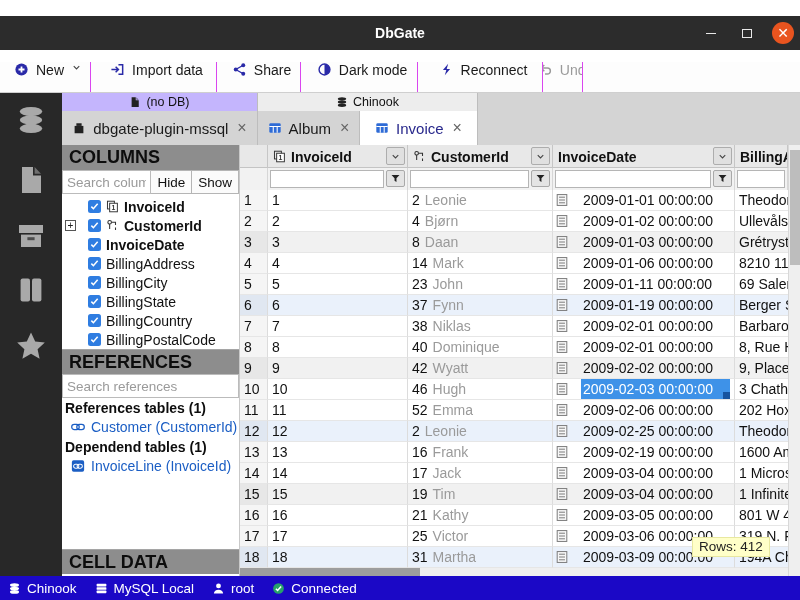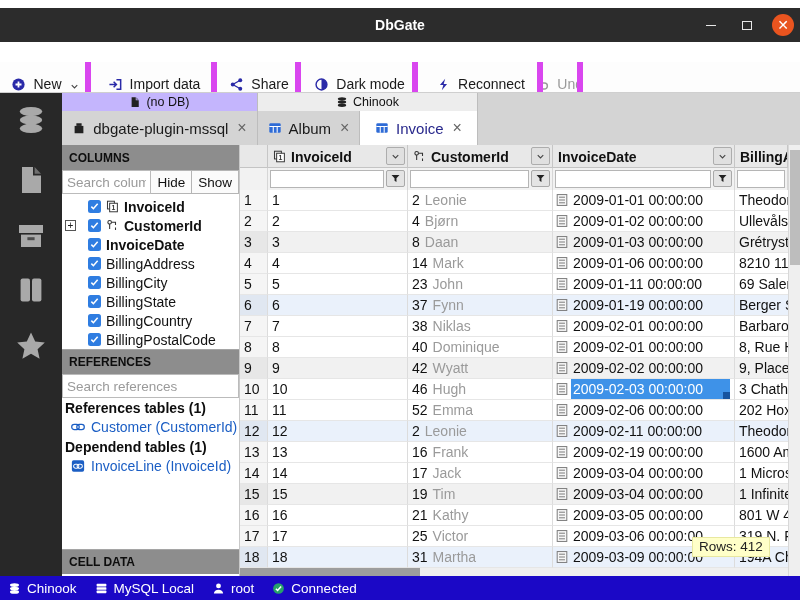--- a/index.html
+++ b/index.html
@@ -1,56 +1,56 @@
 <!DOCTYPE html>
 <html><head>
 <meta charset="utf-8">
 <style>
   * { margin:0; padding:0; box-sizing:border-box; }
   html,body { width:800px; height:600px; overflow:hidden; }
   body { font-family:"Liberation Sans","DejaVu Sans",sans-serif; font-size:14px; color:#111; }
   .app { position:relative; width:800px; height:600px; background:#fff; overflow:hidden; }
 
   
-  .titlebar { position:absolute; left:0; top:8px; width:800px; height:34px; background:#2c2c2c; display:flex; align-items:center; }
+  .titlebar { position:absolute; left:0; top:16px; width:800px; height:34px; background:#2c2c2c; display:flex; align-items:center; }
   .titlebar .title { position:absolute; left:0; right:0; text-align:center; color:#fff; font-weight:bold; font-size:14px; }
   .win-controls { position:absolute; right:6px; top:0; height:34px; display:flex; align-items:center; gap:14px; }
   .win-btn { width:22px; height:22px; display:flex; align-items:center; justify-content:center; color:#e8e8e8; font-size:13px; }
   .win-min { width:10px; height:0; border-bottom:1.5px solid #e8e8e8; }
   .win-max { width:10px; height:9px; border:1.5px solid #e8e8e8; }
   .win-close { width:22px; height:22px; border-radius:50%; background:#e9541f; color:#fff; display:flex; align-items:center; justify-content:center; font-size:14px; line-height:1; }
 
   
   .menubar { position:absolute; left:15px; top:34px; width:800px; height:28px; background:#fdfdfd; display:flex; align-items:center; gap:17px; border-bottom:1px solid #e9e9e9;margin-top:38px; }
   .menu-item { font-size:14.5px; color:#1a1a1a; }
 
   
   .toolbar { position:absolute; left:0; top:62px; width:800px; height:31px; background:#fdfdfd; display:flex; border-bottom:1px solid #cfcfcf; }
-  .tb-btn { height:100%; display:flex; align-items:flex-end; justify-content:center; gap:7px; border-right:6px solid #d946ef; white-space:nowrap; overflow:hidden; flex:0 0 auto;padding-left:6px; }
+  .tb-btn { height:100%; display:flex; align-items:flex-start; justify-content:center; gap:7px; border-right:1px solid #d946ef; white-space:nowrap; overflow:hidden; flex:0 0 auto;padding-left:6px; }
   .tb-btn .tb-label { font-size:14px; color:#1a1a1a; }
   .tb-btn.disabled .tb-label { color:#9a9a9a; }
   .icon { display:inline-flex; align-items:center; justify-content:center; }
   .icon svg { display:block; }
 
   
   .sidebar { position:absolute; left:0; top:93px; width:62px; height:483px; background:#282828; }
   .side-icon { position:absolute; left:14px; width:34px; height:34px; display:flex; align-items:center; justify-content:center; }
 
   
   .tabstrip { position:absolute; left:62px; top:93px; width:738px; height:52px; background:#d4d4d4; }
   .tabgroups { position:absolute; left:0; top:0; height:18px; width:738px; display:flex; }
   .tabgroup { height:18px; display:flex; align-items:center; justify-content:center; gap:5px; font-size:12.5px; color:#111; border-right:1px solid #bdbdbd; flex:0 0 auto; }
   .tabsrow { position:absolute; left:0; top:18px; height:34px; width:738px; display:flex; }
   .tab { height:34px; display:flex; align-items:center; justify-content:center; gap:7px; font-size:15px; color:#1a1a1a; border-right:1px solid #bdbdbd; flex:0 0 auto; white-space:nowrap; overflow:hidden; }
   .tab.active { background:#fff; color:#28288c; }
   .tab .tab-close { color:#666; font-size:16px; margin-left:2px; }
 
   
   .leftpanel { position:absolute; left:62px; top:145px; width:178px; height:431px; background:#fff; overflow:hidden; border-right:1px solid #c9c9c9; }
-  .panel-header { height:25px; background:#8d8d8d; color:#0d0d0d; font-weight:bold; font-size:12px; display:flex; align-items:center; padding-left:7px; border-top:1px solid #a5a5a5; }
+  .panel-header { height:25px; background:#8d8d8d; color:#0d0d0d; font-weight:bold; font-size:18px; display:flex; align-items:center; padding-left:7px; border-top:1px solid #a5a5a5; }
   .search-row { display:flex; height:24px; align-items:stretch; }
   .search-input { flex:1; min-width:0; border:1px solid #bbb; font-size:13.5px; padding:0 4px; color:#333; font-family:inherit; }
   .search-input::placeholder { color:#9a9a9a; }
   .mini-btn { flex:0 0 auto; padding:0 6px; background:#fbfbfb; border:1px solid #b5b5b5; border-left:none; font-size:13.5px; display:flex; align-items:center; color:#111; }
   .col-list { position:relative; padding-top:3px; }
   .col-row { height:19px; display:flex; align-items:center; padding-left:26px; position:relative; gap:5px; }
   .col-row .lbl { font-size:14px; white-space:nowrap; }
   .col-row.bold .lbl { font-weight:bold; }
   .expander { position:absolute; left:3px; top:4px; width:11px; height:11px; border:1px solid #555; background:#fff; display:flex; align-items:center; justify-content:center; font-size:10px; line-height:1; color:#222; }
   .checkbox { width:13px; height:13px; border-radius:2.5px; background:#2f7de1; flex:0 0 auto; display:flex; align-items:center; justify-content:center; }
@@ -68,21 +68,21 @@
   .fl-input { position:absolute; left:2px; top:2px; right:23px; bottom:2px; border:1px solid #b5b5b5; font-size:13px; padding:0 3px; font-family:inherit; }
   .fl-input.noicon { right:2px; }
   .fl-funnel { position:absolute; right:2px; top:2px; width:19px; height:17px; background:#e4e4e4; border:1px solid #a9a9a9; border-radius:2px; display:flex; align-items:center; justify-content:center; }
   .grid-rows { position:absolute; left:0; top:45px; width:548px; height:378px; overflow:hidden; }
   .g-row { display:flex; height:21px; background:#fff; }
   .g-row.shade-gray { background:#f1f1f1; }
   .g-row.shade-blue { background:#eaf1fb; }
   .g-cell { height:21px; border-right:1px solid #dcdcdc; border-bottom:1px solid #e6e6e6; display:flex; align-items:center; padding:0 4px; font-size:14px; overflow:hidden; white-space:nowrap; flex:0 0 auto; }
   .g-rownum { background:rgba(0,0,0,0.04); color:#111; }
   .g-hint { color:#9a9a9a; margin-left:5px; }
-  .date-cell { padding-left:2px; gap:2px; }
+  .date-cell { padding-left:2px; gap:12px; }
   .date-text { flex:1; display:flex; align-items:center; height:100%; padding-left:2px; position:relative; overflow:hidden; white-space:nowrap; }
   .date-text.selected { background:#3e92e8; color:#fff; }
   .fill-handle { position:absolute; right:0; bottom:0; width:7px; height:7px; background:#17549f; }
   .rows-badge { position:absolute; left:452px; top:392px; background:#ffffc8; border:1px solid #e8e8a0; padding:1px 6px 2px 6px; font-size:13.5px; color:#222; white-space:nowrap; }
   .vscroll { position:absolute; right:0; top:0; width:12px; height:431px; background:#efefef; border-left:1px solid #d8d8d8; }
   .vscroll .thumb { position:absolute; left:1px; top:5px; width:10px; height:115px; background:#bdbdbd; }
   .hscroll { position:absolute; left:0; bottom:0; width:548px; height:8px; background:#efefef; }
   .hscroll .thumb { position:absolute; left:0; top:0; width:180px; height:8px; background:#9d9d9d; }
 
   
@@ -637,21 +637,21 @@
           <div class="g-cell g-rownum" style="width:28px">12</div>
           <div class="g-cell" style="width:140px">12</div>
           <div class="g-cell" style="width:145px">2<span class="g-hint">Leonie</span></div>
           <div class="g-cell date-cell" style="width:182px">
             <span class="icon ">
               <svg width="14" height="14" viewBox="0 0 16 16">
                 <rect x="2.5" y="1.8" width="11" height="12.4" fill="#f7f7f7" stroke="#777" stroke-width="1.1"></rect>
                 <path d="M4.6 4.8h6.8M4.6 8h6.8M4.6 11.2h6.8" stroke="#777" stroke-width="1.1"></path>
               </svg>
             </span>
-            <span class="date-text">2009-02-11 00:00:00</span>
+            <span class="date-text">2009-02-25 00:00:00</span>
           </div>
           <div class="g-cell" style="width:53px;border-right:none">Theodor-Heuss-Straße 34</div>
         </div>
         <div class="g-row">
           <div class="g-cell g-rownum" style="width:28px">13</div>
           <div class="g-cell" style="width:140px">13</div>
           <div class="g-cell" style="width:145px">16<span class="g-hint">Frank</span></div>
           <div class="g-cell date-cell" style="width:182px">
             <span class="icon ">
               <svg width="14" height="14" viewBox="0 0 16 16">

